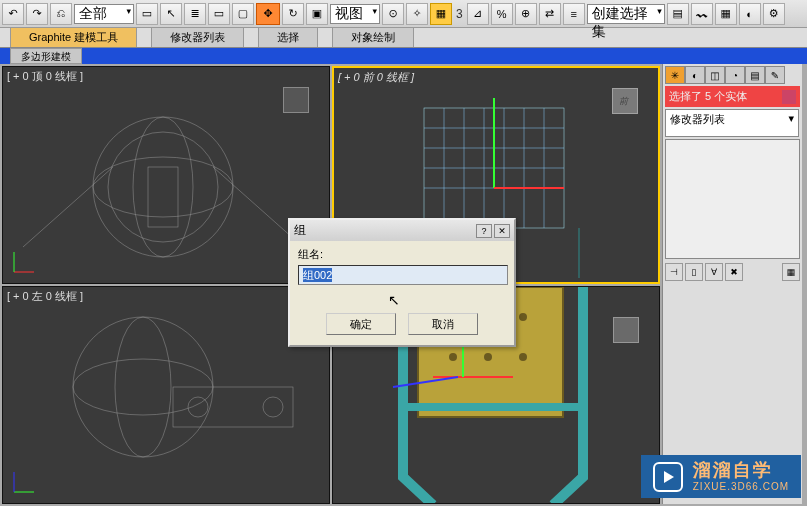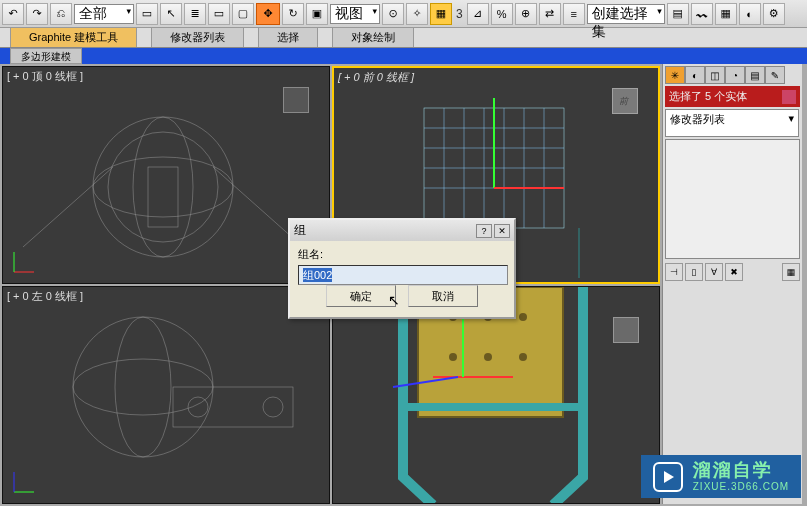--- a/index.html
+++ b/index.html
@@ -26,40 +26,40 @@
 .vp-label { position: absolute; top: 2px; left: 4px; color: #ddd; font-size: 11px; z-index: 5; }
 .vp-axis { position: absolute; bottom: 6px; left: 6px; z-index: 5; }
 .vp-cube { position: absolute; width: 26px; height: 26px; background: rgba(200,200,200,0.2); border: 1px solid rgba(255,255,255,0.3); }
 
 .wireframe { position: absolute; stroke: #999; fill: none; stroke-width: 0.5; }
 
 .side-panel { width: 140px; height: 440px; background: #ddd; border-left: 1px solid #888; padding: 2px; }
 .side-tabs { display: flex; gap: 0; margin-bottom: 2px; }
 .side-tab { width: 20px; height: 18px; border: 1px solid #888; background: #ccc; font-size: 10px; display: flex; align-items: center; justify-content: center; cursor: pointer; }
 .side-tab.active { background: #f0a030; }
-.sel-status { background: #b91c1c; color: #eee; font-size: 11px; padding: 3px 4px; display: flex; justify-content: space-between; align-items: center; }
+.sel-status { background: #ef4444; color: #eee; font-size: 11px; padding: 3px 4px; display: flex; justify-content: space-between; align-items: center; }
 .sel-swatch { width: 14px; height: 14px; background: #cc4466; }
 .mod-dropdown { width: 134px; height: 28px; border: 1px solid #888; background: #fff; font-size: 11px; padding: 2px 4px; margin-top: 2px; position: relative; }
 .mod-dropdown::after { content: "▾"; position: absolute; right: 4px; top: 2px; }
 .mod-stack { height: 120px; background: #eee; border: 1px solid #888; margin-top: 2px; }
 .mod-toolbar { display: flex; gap: 2px; margin-top: 4px; }
 .mod-btn { width: 18px; height: 18px; border: 1px solid #999; background: #ddd; font-size: 9px; display:flex;align-items:center;justify-content:center;}
 
 .dialog { position: absolute; left: 288px; top: 218px; width: 228px; background: #ece9d8; border: 2px outset #eee; z-index: 100; box-shadow: 2px 2px 4px rgba(0,0,0,0.3); }
 .dlg-title { background: linear-gradient(#e8e8e8, #d0d0d0); padding: 2px 4px; font-size: 12px; display: flex; justify-content: space-between; align-items: center; }
 .dlg-close { display: flex; gap: 2px; }
 .dlg-close-btn { width: 16px; height: 14px; border: 1px solid #888; background: #ddd; font-size: 9px; display: flex; align-items: center; justify-content: center; cursor: pointer; }
 .dlg-body { padding: 6px 8px 10px; }
 .dlg-label { font-size: 11px; margin-bottom: 3px; }
 .dlg-input { width: 210px; height: 20px; border: 1px inset #888; background: #e0eaf5; padding: 2px 4px; font-size: 11px; }
 .dlg-input .selected { background: #316ac5; color: #fff; padding: 1px 0; }
-.dlg-buttons { display: flex; justify-content: center; gap: 12px; margin-top: 0; }
+.dlg-buttons { display: flex; justify-content: center; gap: 12px; margin-top: 28px; }
 .dlg-btn { width: 70px; height: 22px; border: 1px outset #ccc; background: #ece9d8; font-size: 11px; cursor: pointer; }
 
-.watermark { position: absolute; right: 6px; bottom: 8px; background: #2060a0; color: #86efac; display: flex; align-items: center; padding: 6px 12px; gap: 10px; z-index: 50; }
+.watermark { position: absolute; right: 6px; bottom: 8px; background: #2060a0; color: #fdba74; display: flex; align-items: center; padding: 6px 12px; gap: 10px; z-index: 50; }
 .wm-icon { width: 30px; height: 30px; border: 2px solid #fff; border-radius: 6px; display: flex; align-items: center; justify-content: center; }
 .wm-text { display: flex; flex-direction: column; line-height: 1.1; }
 .wm-main { font-size: 18px; font-weight: bold; letter-spacing: 2px; }
 .wm-sub { font-size: 10px; letter-spacing: 1px; }
 
 .cursor-arrow { position: absolute; left: 388px; top: 292px; z-index: 200; font-size: 14px; color: #000; }
 
 .perspective-chair { position: absolute; inset: 0; }
 </style>
 </head>

